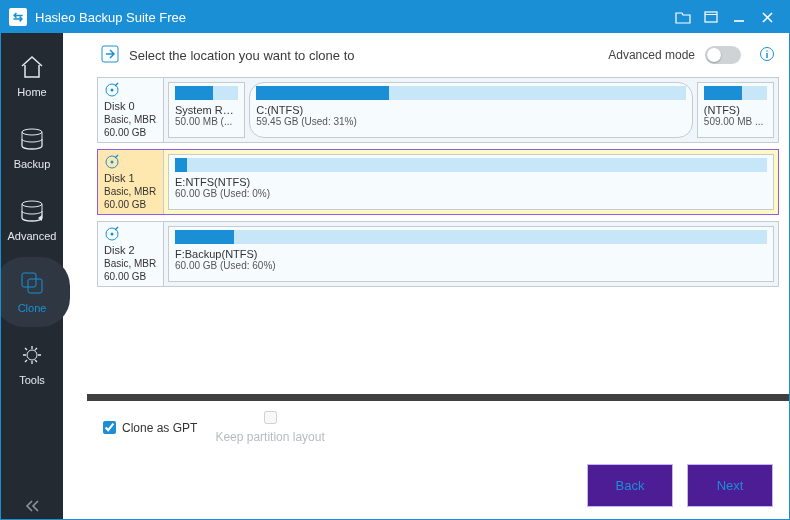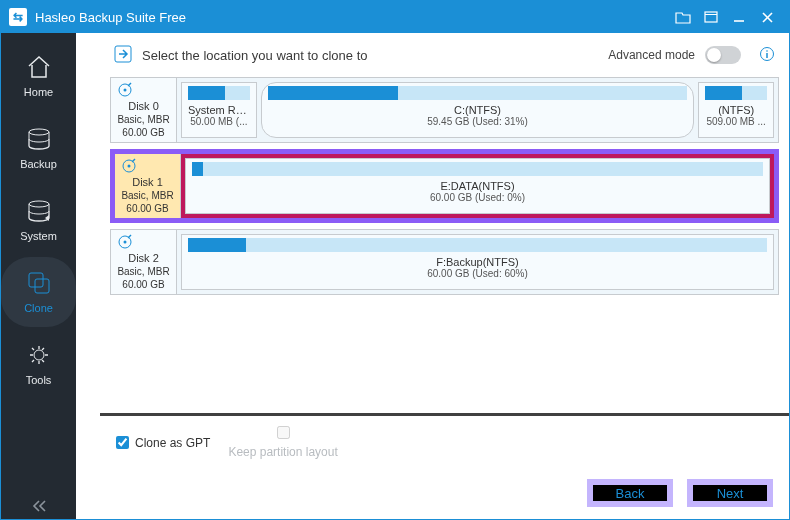--- a/index.html
+++ b/index.html
@@ -5,58 +5,58 @@
   * { box-sizing: border-box; margin: 0; padding: 0; font-family: "Segoe UI", Arial, sans-serif; }
   body { width: 790px; height: 520px; background: #fff; overflow: hidden; border: 1px solid #1b8fd6; }
 
   .titlebar { height: 32px; background: #1b8fd6; display: flex; align-items: center; color: #fff; padding: 0 8px; font-size: 13px; }
   .titlebar .ticon { width: 18px; height: 18px; background: #fff; color: #1b8fd6; border-radius: 2px; display:flex;align-items:center;justify-content:center;margin-right:8px;font-size:12px;font-weight:bold; }
   .titlebar .spacer { flex: 1; }
   .titlebar .tb-btn { width: 28px; height: 24px; display:flex;align-items:center;justify-content:center; cursor:pointer; }
   .titlebar svg { stroke: #fff; fill: none; }
 
   .body { display: flex; height: calc(520px - 32px); }
-  .sidebar { width: 75px; background: #232a32; display:flex; flex-direction:column; align-items:center; padding-top:8px; gap:2px; position:relative;}
+  .sidebar { width: 62px; background: #232a32; display:flex; flex-direction:column; align-items:center; padding-top:8px; gap:2px; position:relative;}
   .nav-item { width:75px; height:70px; display:flex; flex-direction:column; align-items:center; justify-content:center; gap:6px; color:#e6e9ec; font-size:11px; cursor:pointer; }
   .nav-item.active { background:#2f3842; color:#1b8fd6;border-radius:29px; }
   .nav-item svg { stroke:#e6e9ec; fill:none; }
   .nav-item.active svg { stroke:#1b8fd6; }
   .sidebar-collapse { position:absolute; bottom:8px; left:0; right:0; display:flex; justify-content:center; color:#8b939c; cursor:pointer;}
 
   .main { flex:1; display:flex; flex-direction:column; background:#fff;padding-left:24px; }
   .instr { height:44px; display:flex; align-items:center; padding:0 14px; font-size:13px; color:#3a3a3a; gap:10px; }
   .instr .arrow-ic { color:#1b8fd6; }
   .instr .spacer { flex:1; }
   .instr .adv-label { color:#444; font-size:12px; }
   .toggle { width:36px; height:18px; background:#d0d3d6; border-radius:9px; position:relative; cursor:pointer; }
   .toggle::after{ content:""; position:absolute; left:2px; top:2px; width:14px;height:14px;background:#fff;border-radius:50%; box-shadow:0 1px 2px rgba(0,0,0,.3); }
   .info-ic { color:#1b8fd6; cursor:pointer; }
 
   .disks { flex:1; overflow:auto; padding:0 10px 6px; }
-  .disk-row { border:1px solid #c7cbcf; background:#eef6fb; display:flex; margin-bottom:6px;text-align:center; }
-  .disk-row.selected { border:5px solid #8b5cf6; background:#be185d; }
+  .disk-row { border:1px solid #c7cbcf; background:#eef6fb; display:flex; margin-bottom:6px; }
+  .disk-row.selected { border:1px solid #8b5cf6; background:#fef9c3; }
   .disk-row.selected .disk-head { background:#ffe8b0; }
   .disk-head { width:66px; padding:4px 6px; border-right:1px solid #c7cbcf; background:#f6fbfe; display:flex; flex-direction:column; font-size:10px; color:#333; gap:2px; }
   .disk-head .disk-ic { width:16px;height:16px;}
   .disk-head .dname{ font-size:11px;}
   .parts { flex:1; display:flex; gap:4px; padding:4px; }
   .part { border:1px solid #c7cbcf; background:#f6fbfe; display:flex; flex-direction:column; padding:3px 6px 4px; font-size:10px; color:#333; min-width:0; }
   .part .bar { height:14px; background:#c7e6f7; margin-bottom:4px; position:relative; }
   .part .bar .fill { position:absolute; left:0; top:0; bottom:0; background:#1b8fd6; }
   .part .plabel{ font-size:11px; white-space:nowrap; overflow:hidden; text-overflow:ellipsis;}
   .part .psize{ font-size:10px; color:#555; white-space:nowrap; overflow:hidden; text-overflow:ellipsis;}
 
-  .opts { border-top:3px solid #404040; padding:10px 16px; font-size:12px; color:#333; display:flex; gap:18px; align-items:center; }
+  .opts { border-top:7px solid #404040; padding:10px 16px; font-size:12px; color:#333; display:flex; gap:18px; align-items:center; }
   .chk { display:flex; align-items:center; gap:6px; cursor:pointer; }
   .chk input { accent-color:#1b8fd6; width:13px;height:13px;}
   .chk.disabled { color:#b8bcc0; cursor:default;flex-direction:column; }
   .chk.disabled input { accent-color:#b8bcc0; }
 
   .footer { padding:10px 16px 14px; display:flex; justify-content:flex-end; gap:14px; }
-  .btn { width:86px; height:28px; border:6px solid #c4b5fd; background:#000000; color:#1b8fd6; font-size:13px; cursor:pointer; }
+  .btn { width:86px; height:43px; border:1px solid #c4b5fd; background:#4c1d95; color:#1b8fd6; font-size:13px; cursor:pointer; }
 </style>
 </head>
 <body>
 
 <div class="titlebar">
   <div class="ticon">⇆</div>
   <span>Hasleo Backup Suite Free</span>
   <div class="spacer"></div>
   <div class="tb-btn">
       <svg width="16" height="14" viewBox="0 0 16 14">
@@ -98,21 +98,21 @@
         </svg>
       <span>Backup</span>
     </div>
     <div class="nav-item">
       <svg width="28" height="26" viewBox="0 0 28 26">
           <ellipse cx="14" cy="6" rx="10" ry="3"></ellipse>
           <path d="M4 6v7c0 1.7 4.5 3 10 3s10-1.3 10-3V6"></path>
           <path d="M4 13v7c0 1.7 4.5 3 10 3s10-1.3 10-3v-7" stroke-width="1.3"></path>
           <path d="M20 20l4-3v6z" fill="#e6e9ec" stroke="none"></path>
         </svg>
-      <span>System</span>
+      <span>Advanced</span>
     </div>
     <div class="nav-item active">
       <svg width="28" height="26" viewBox="0 0 28 26">
           <rect x="4" y="3" width="14" height="14" rx="2"></rect>
           <rect x="10" y="9" width="14" height="14" rx="2"></rect>
         </svg>
       <span>Clone</span>
     </div>
     <div class="nav-item">
       <svg width="28" height="26" viewBox="0 0 28 26">
@@ -194,21 +194,21 @@
             </svg>
             <span class="dname">Disk 1</span>
             <span>Basic, MBR</span>
             <span>60.00 GB</span>
           </div>
           <div class="parts">
             <div class="part" style="flex: 100 0 0px;">
               <div class="bar">
                 <div class="fill" style="width:2%"></div>
               </div>
-              <div class="plabel">E:DATA(NTFS)</div>
+              <div class="plabel">E:NTFS(NTFS)</div>
               <div class="psize">60.00 GB (Used: 0%)</div>
             </div>
           </div>
         </div>
         <div class="disk-row">
           <div class="disk-head">
             <svg class="disk-ic" width="16" height="16" viewBox="0 0 16 16" stroke="#1b8fd6" fill="none">
               <circle cx="8" cy="8" r="6"></circle>
               <circle cx="8" cy="8" r="1.5" fill="#1b8fd6" stroke="none"></circle>
               <path d="M11 4l3-3" stroke-width="1.4"></path>

